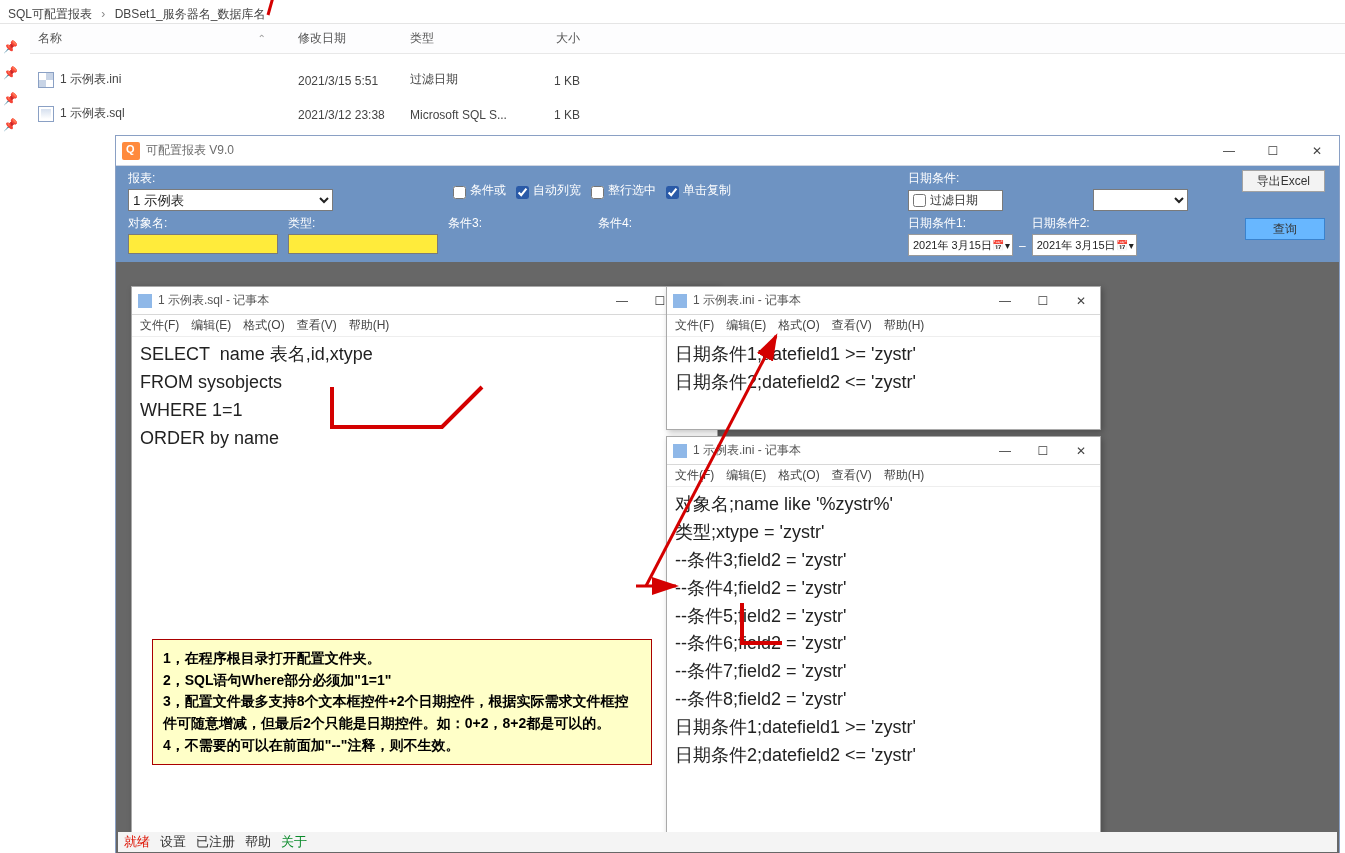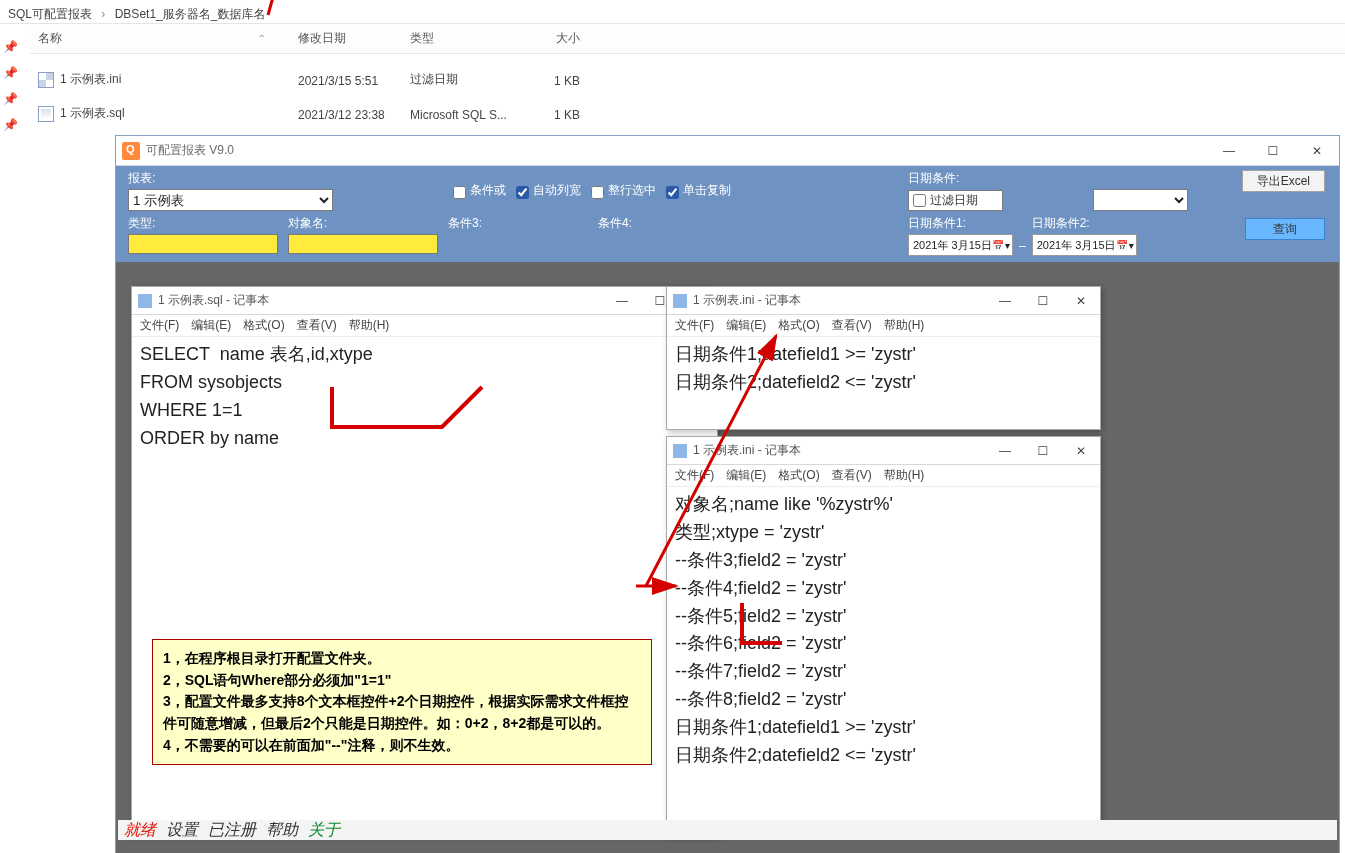--- a/index.html
+++ b/index.html
@@ -54,21 +54,21 @@
 .notepad .np-title .wbtn { width:38px; height:28px; display:flex; align-items:center; justify-content:center; color:#444;}
 .notepad .np-menu { height:22px; display:flex; gap:12px; padding-left:8px; align-items:center; color:#444; font-size:12px; border-bottom:1px solid #eee;}
 .notepad .np-body { padding: 4px 8px; font-size: 18px; font-family: "Microsoft YaHei", sans-serif; color:#222; white-space:pre-wrap; line-height:1.55;}
 
 #np-sql { left: 15px; top: 150px; width: 587px; height: 550px; }
 #np-ini-a { left: 550px; top: 150px; width: 435px; height: 144px; }
 #np-ini-b { left: 550px; top: 300px; width: 435px; height: 398px; }
 
 .yellowbox { position:absolute; left: 20px; top:352px; width: 500px; background:#ffffc8; border:1px solid #aa0000; padding:8px 10px; font-size:14px; color:#000; line-height:1.55; z-index:5; font-weight:bold;}
 
-.statusbar { position:absolute; left:2px; right:2px; bottom:14px; height:20px; background:#f4f4f4; display:flex; align-items:center; gap:10px; padding:0 6px; font-size:16px;font-style:italic;}
+.statusbar { position:absolute; left:2px; right:2px; bottom:2px; height:20px; background:#f4f4f4; display:flex; align-items:center; gap:10px; padding:0 6px; font-size:13px;}
 .statusbar .s1 { color:#d10; }
 .statusbar .s5 { color:#0a8a2a;}
 
 svg.arrow { position:absolute; pointer-events:none; z-index:20; }
 
 .ico-ini { background: conic-gradient(#c8d4e6 25%, #fff 0 50%, #c8d4e6 0 75%, #fff 0); border:1px solid #8aa0c4;}
 .ico-sql { background:#fff; border:1px solid #8aa0c4; position:relative;}
 .ico-sql:after{content:""; position:absolute; left:2px; top:2px; right:2px; bottom:2px; background:linear-gradient(#d6e0ef,#fff);}
 .toolbar-wrap{position:relative; height:96px;}
 </style>
@@ -152,25 +152,25 @@
             <input type="checkbox" style="">
             <span>整行选中</span>
           </label>
       <label class="chk">
             <input type="checkbox" checked="" style="">
             <span>单击复制</span>
           </label>
     </div>
     <div class="row row2-left" style="margin-top:4px;">
       <div class="grp">
-            <span class="lbl">类型:</span>
+            <span class="lbl">对象名:</span>
             <input class="yellow-in" style="">
           </div>
       <div class="grp">
-            <span class="lbl">对象名:</span>
+            <span class="lbl">类型:</span>
             <input class="yellow-in" style="">
           </div>
       <div class="grp">
             <span class="lbl">条件3:</span>
             <input class="plain-in" style="visibility: hidden;">
           </div>
       <div class="grp">
             <span class="lbl">条件4:</span>
             <input class="plain-in" style="visibility: hidden;">
           </div>

